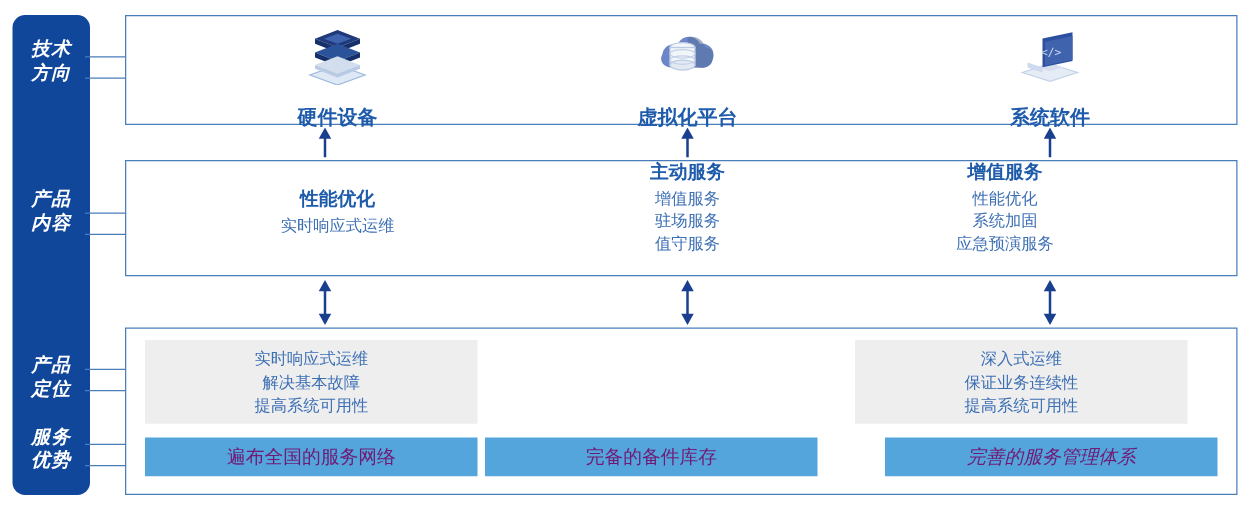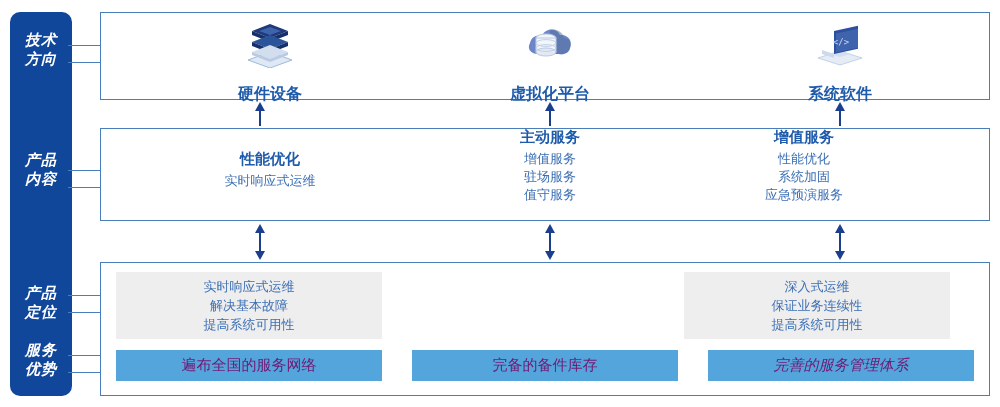--- a/index.html
+++ b/index.html
@@ -317,20 +317,20 @@
   </div>
   <div class="grey-box" style="left:684px; width:266px;">
     <span class="g-item">深入式运维</span>
     <span class="g-item">保证业务连续性</span>
     <span class="g-item">提高系统可用性</span>
   </div>
 
   <div class="blue-bar" style="left:116px; width:266px;">
     <span class="b-text">遍布全国的服务网络</span>
   </div>
-  <div class="blue-bar" style="left:412px; width:266px;">
+  <div class="blue-bar" style="left:388px; width:266px;">
     <span class="b-text">完备的备件库存</span>
   </div>
   <div class="blue-bar" style="left:708px; width:266px;font-style:italic;">
     <span class="b-text">完善的服务管理体系</span>
   </div>
 
 </div>
 
 </body></html>

